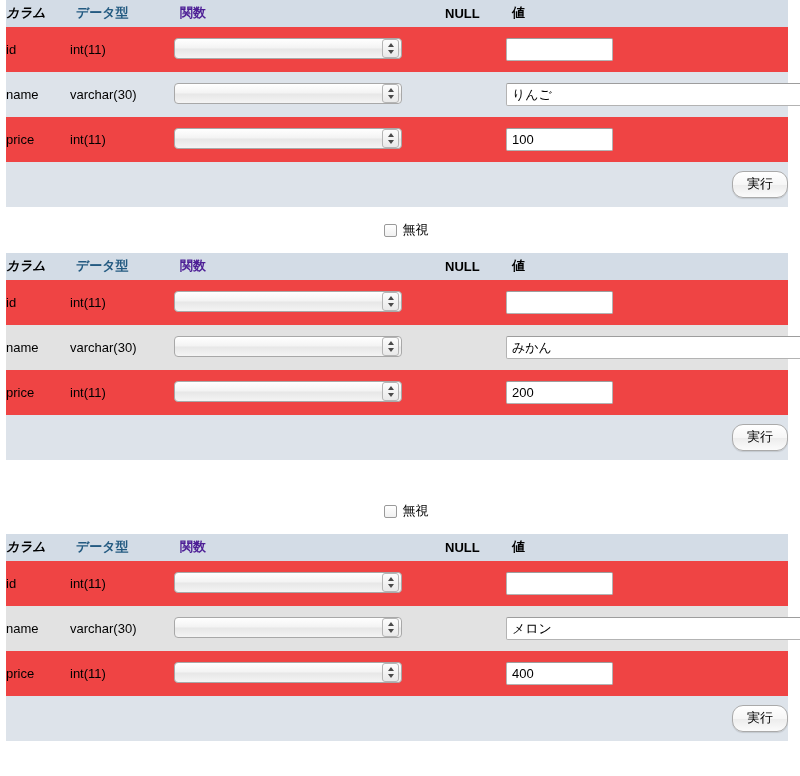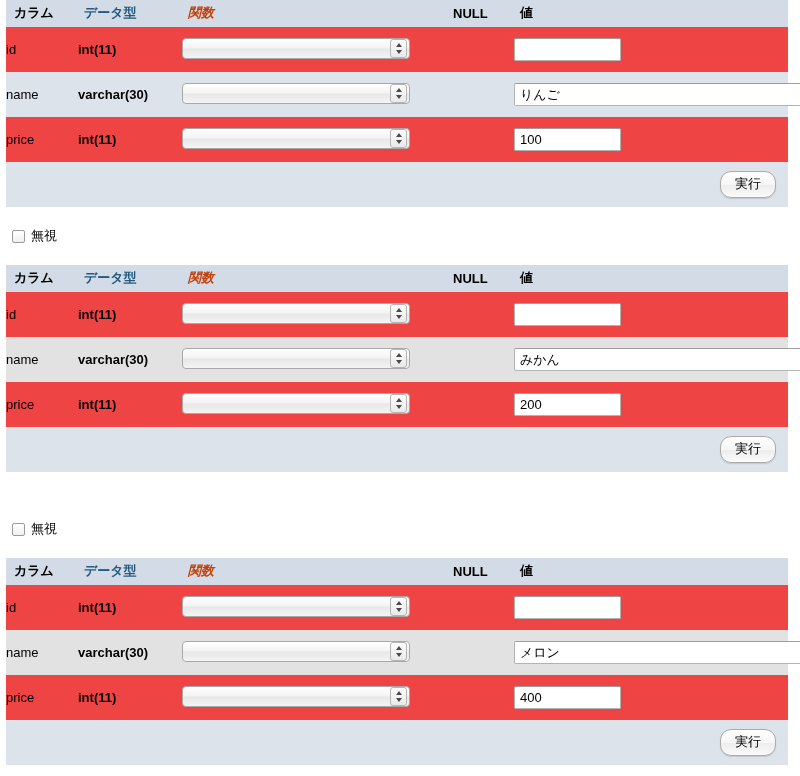--- a/index.html
+++ b/index.html
@@ -32,23 +32,23 @@
     background: #d3dce6;
     color: #000;
     font-weight: bold;
     font-size: 13px;
     text-align: left;
     padding: 4px 6px 5px 6px;
     border: none;
     vertical-align: middle;
     white-space: nowrap;
   }
-  table.ins th.c-col { width: 58px; padding-left: 8px; }
+  table.ins th.c-col { width: 58px; padding-left: 0; font-style: italic; }
   table.ins th.t-col { width: 92px; color: #235a81; }
-  table.ins th.f-col { width: 253px; color: #c2410c; font-style: italic; }
+  table.ins th.f-col { width: 253px; color: #4c1d95; }
   table.ins th.n-col { width: 55px; }
   table.ins th.v-col { width: auto; }
 
   table.ins td {
     padding: 0;
     border: none;
     vertical-align: middle;
     height: 45px;
     font-size: 13px;
   }
@@ -56,21 +56,20 @@
   tr.row-even td { background: #dde3ea; }
   tr.row-even.alt td { background: #e2e2e2; }
 
   td.c-col {
     padding-left: 18px;
     white-space: nowrap;
   }
   td.t-col {
     padding-left: 2px;
     white-space: nowrap;
-    font-weight: bold;
   }
   td.f-col { padding-left: 6px; }
   td.n-col { padding-left: 6px; }
   td.v-col { padding-left: 6px; padding-right: 8px; }
 
   select.func {
     width: 228px;
     height: 21px;
     font-size: 12px;
     font-family: "Liberation Sans", sans-serif;
@@ -130,42 +129,42 @@
     box-sizing: border-box;
     border-radius: 2px;
     color: #000;
   }
   input.val.short { width: 107px; }
   input.val.long { width: 297px; }
 
   tr.btn-row td {
     height: 45px;
     text-align: right;
-    padding-right: 12px;
   }
   tr.btn-row.shaded td { background: #dde3ea; }
 
   button.exec {
     font-family: "Liberation Sans", sans-serif;
     font-size: 13px;
     padding: 3px 14px 4px 14px;
     border: 1px solid #aaaaaa;
     border-radius: 11px;
     background: linear-gradient(to bottom, #ffffff 0%, #f6f6f6 50%, #ececec 51%, #fbfbfb 100%);
     box-shadow: 0 1px 1px rgba(0,0,0,0.12);
     color: #000;
     cursor: pointer;
   }
 
   .ignore-row {
-    height: 58px;
+    height: 46px;
     display: flex;
     align-items: center;
     padding-left: 12px;
     background: #ffffff;
+    justify-content: center;
   }
   .ignore-row input[type="checkbox"] {
     width: 13px;
     height: 13px;
     margin: 0 6px 0 0;
     -webkit-appearance: none;
     appearance: none;
     border: 1px solid #9a9a9a;
     border-radius: 2px;
     background: linear-gradient(to bottom, #ffffff, #f0f0f0);

